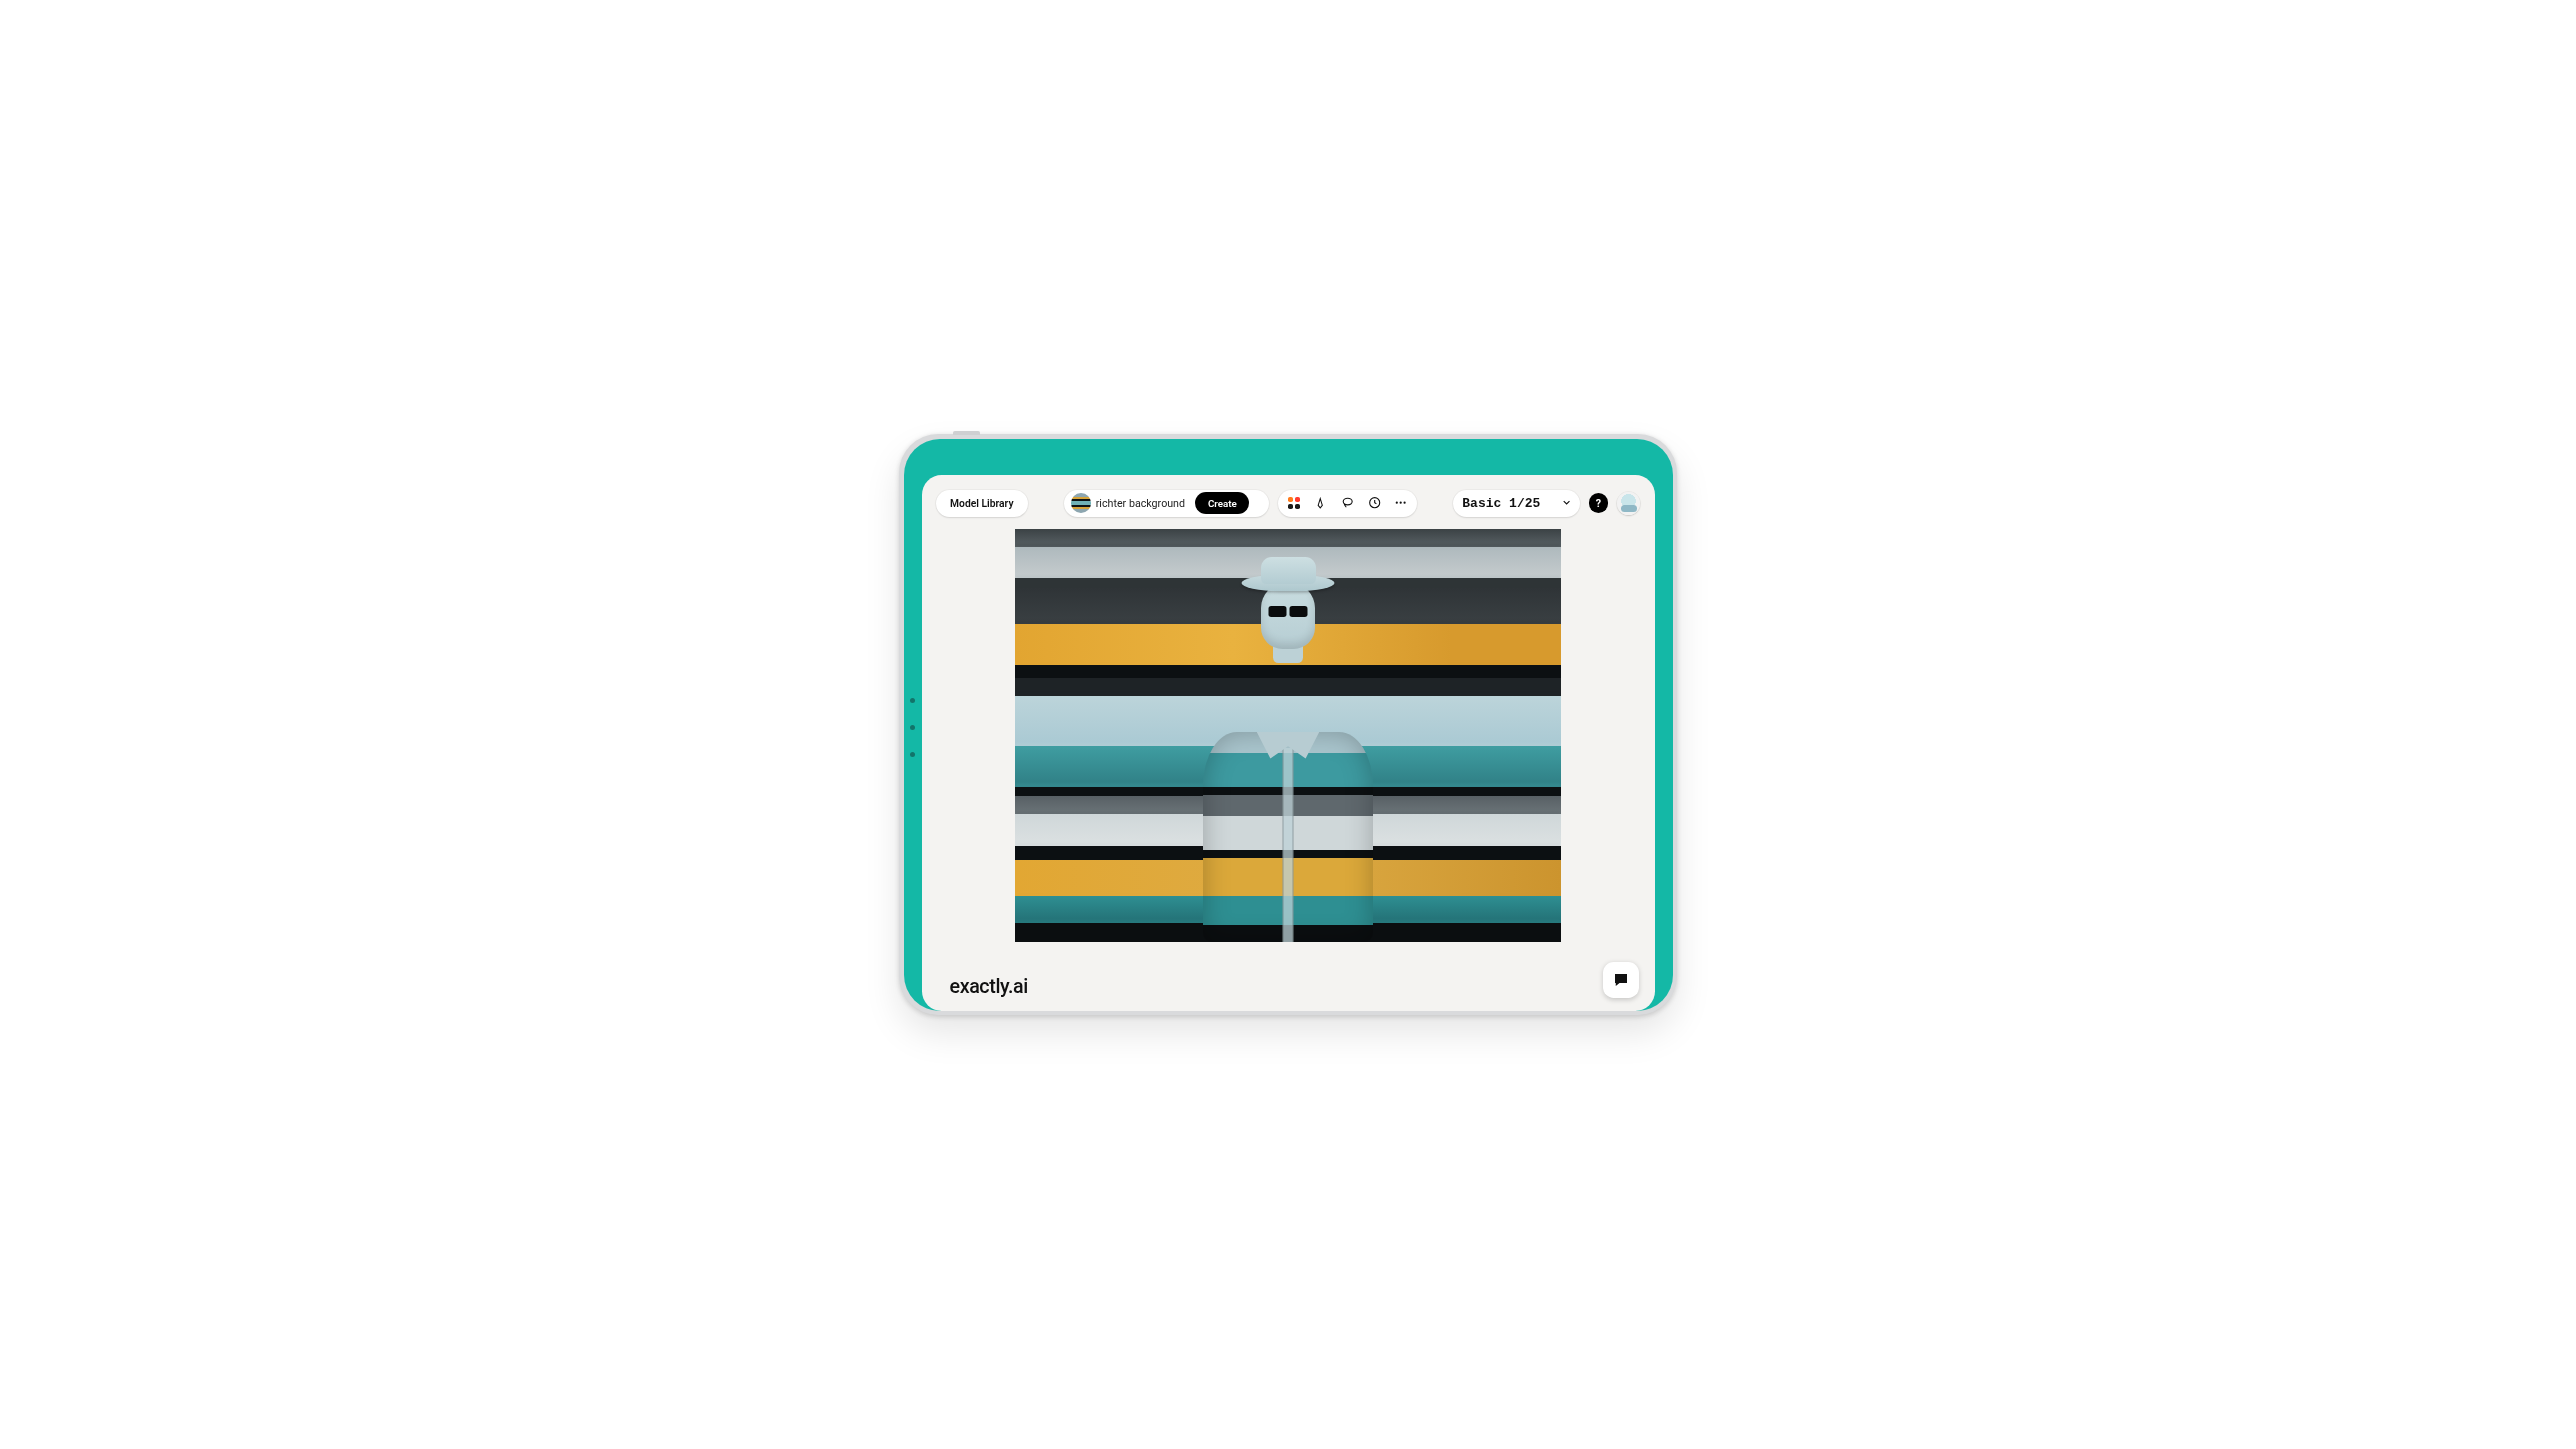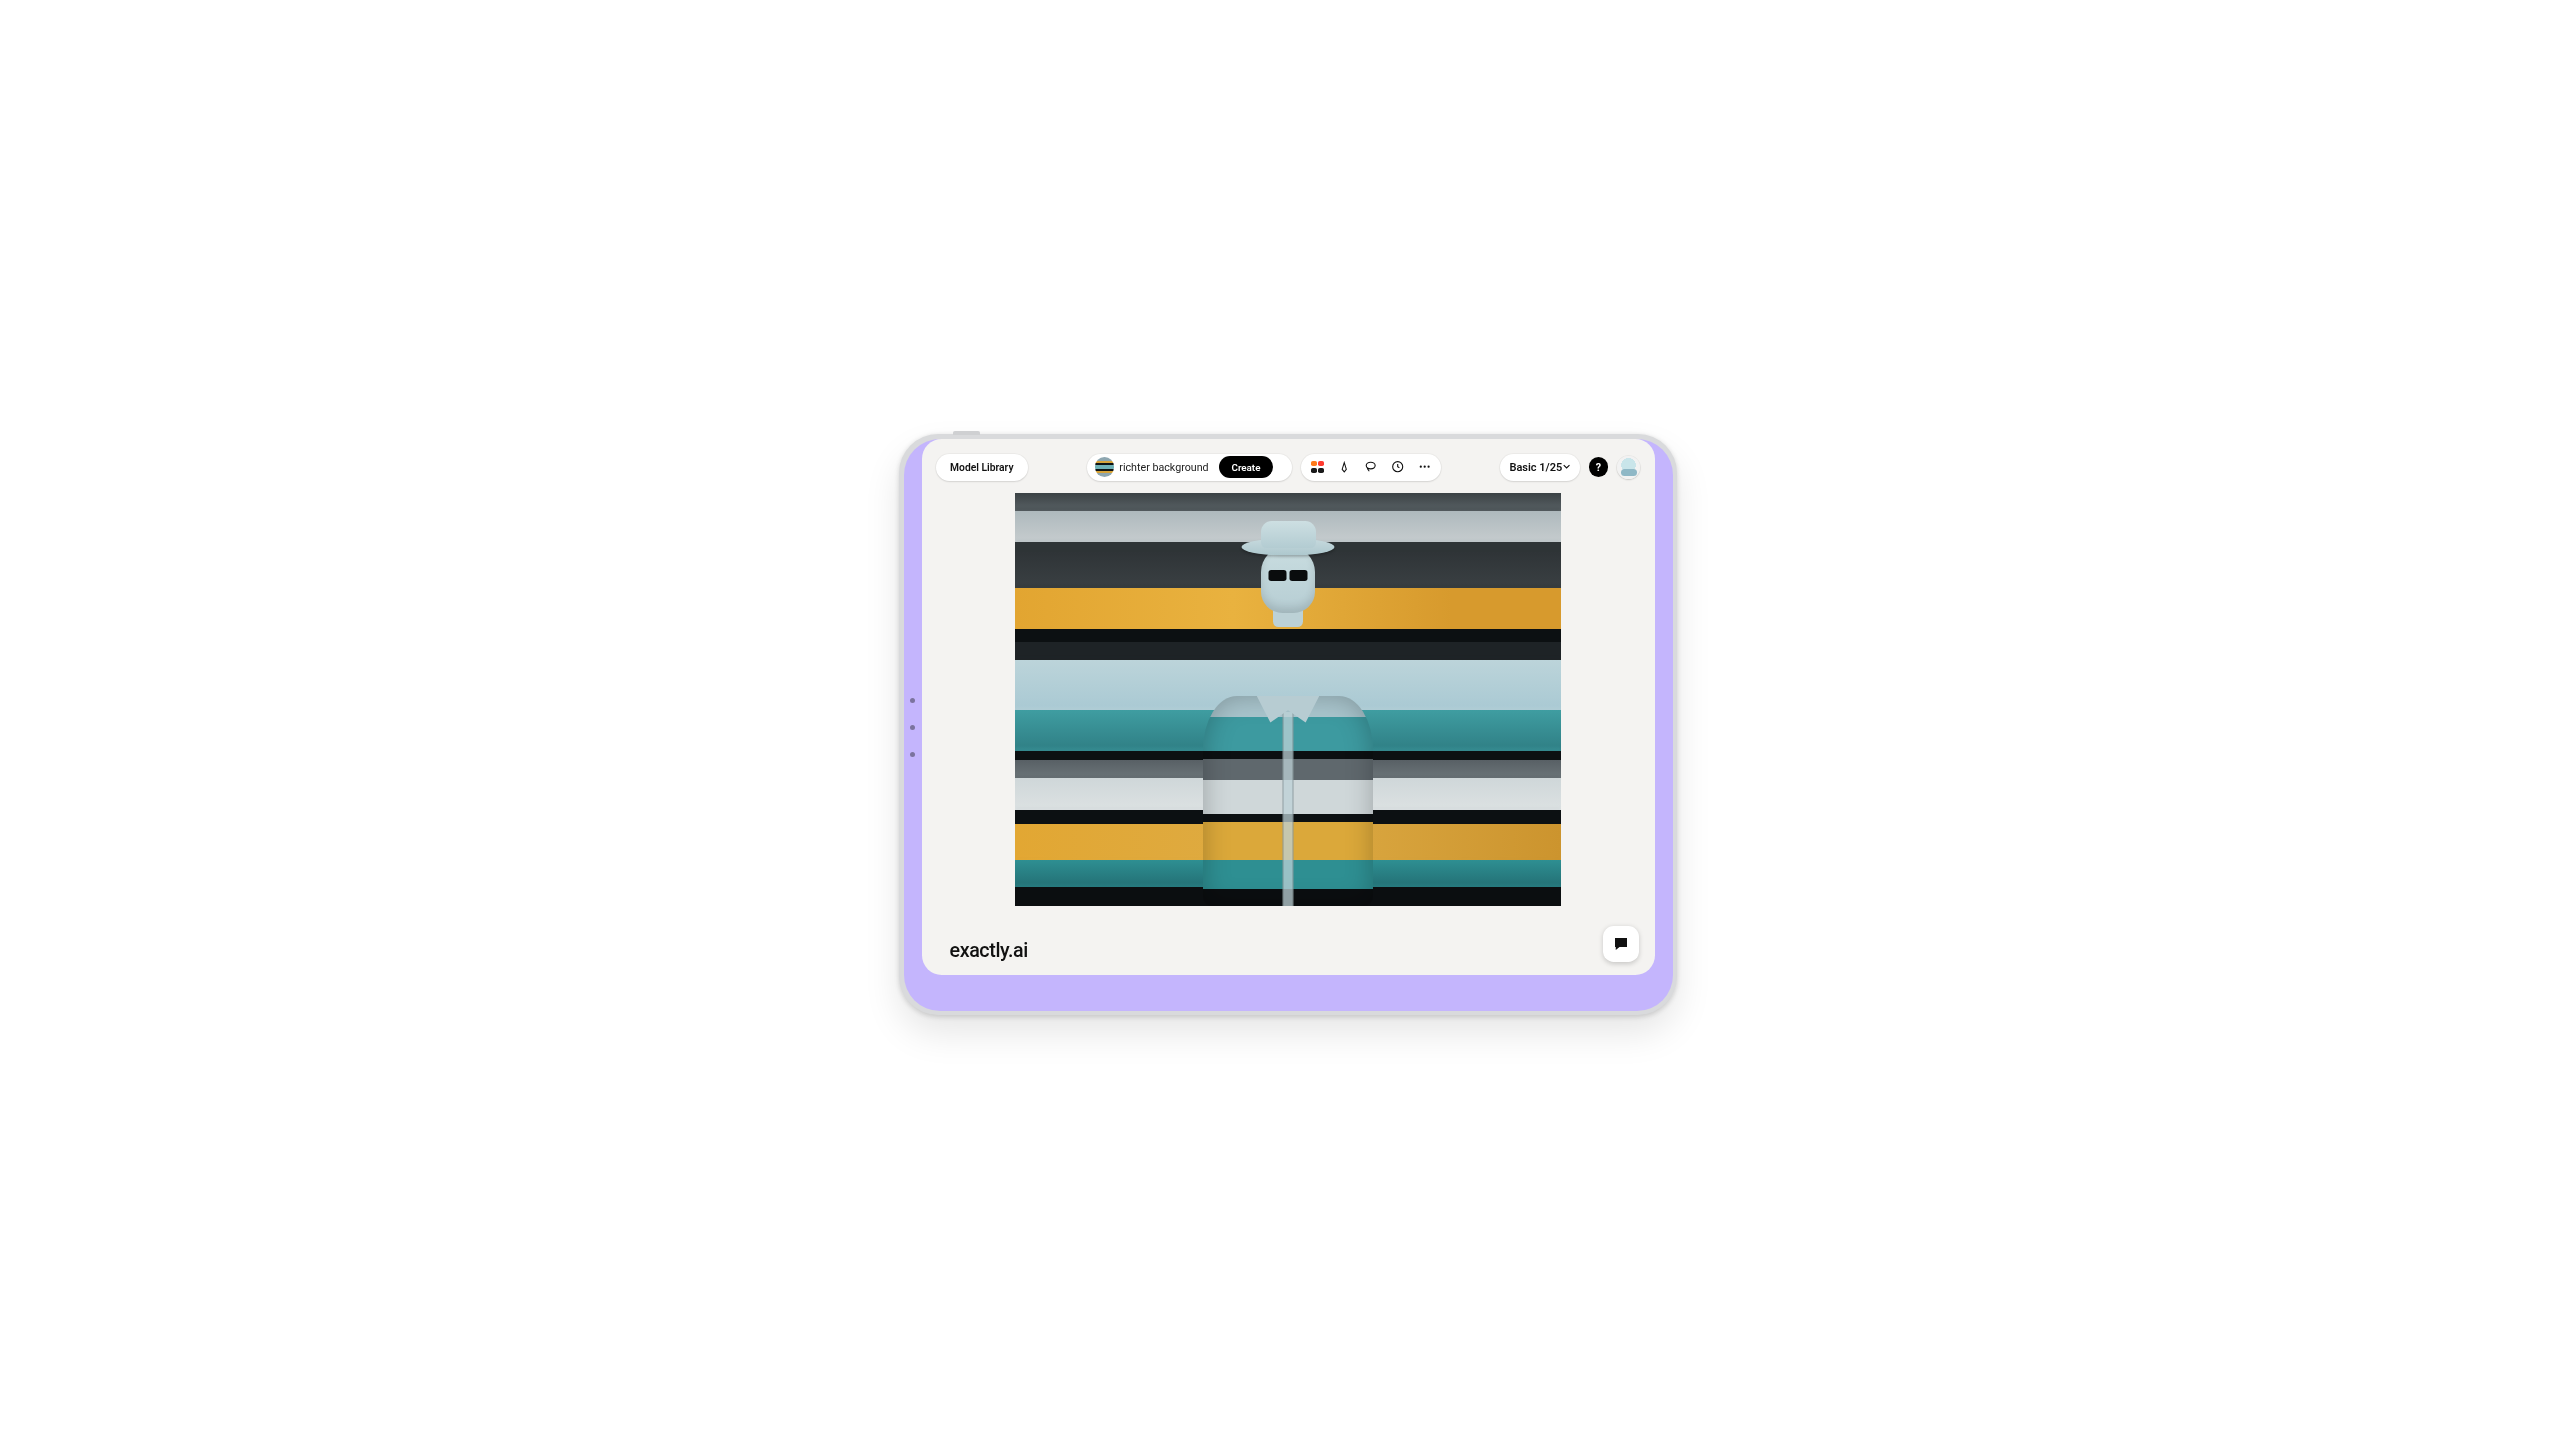--- a/index.html
+++ b/index.html
@@ -21,24 +21,24 @@
     border-radius: 39px;
     position: relative;
     box-shadow: 0 1.8px 5.4px rgba(0,0,0,0.15), 0 18px 36px rgba(0,0,0,0.10);
     display: flex;
     align-items: center;
     justify-content: center;
   }
   .tablet-bezel {
     width: calc(100% - 9px);
     height: calc(100% - 9px);
-    background: #c4b5fd;
+    background: #14b8a6;
     border-radius: 36px;
     display: flex;
-    align-items: flex-start;
+    align-items: flex-end;
     justify-content: center;
     position: relative;
   }
   
   .tablet-shell::before {
     content: "";
     position: absolute;
     top: -2.7px; left: 54px;
     width: 27px; height: 3.6px;
     background: #cfd0d2;
@@ -151,24 +151,25 @@
     gap: 1.8px;
   }
   .grid4 span { width:5.4px; height:5.4px; border-radius:1.8px; }
   .g1{background:#ff7a1a;} .g2{background:#ff3b30;} .g3{background:#1a1a1a;} .g4{background:#1a1a1a;}
 
   .right-cluster {
     display: flex; align-items: center; gap: 9px;
   }
   .plan-pill {
     padding: 0 9px;
-    gap: 1px;
-    font-size: 11px;
+    gap: 23px;
+    font-size: 13px;
     font-weight: 600;
     cursor: pointer;
+    font-family: Liberation Mono, monospace;
   }
   .help-badge {
     width: 19.7px; height: 19.7px;
     border-radius: 50%;
     background: #000;
     color: #fff;
     display: flex; align-items: center; justify-content: center;
     font-size: 10.7px; font-weight: 700;
     cursor: pointer;
   }

